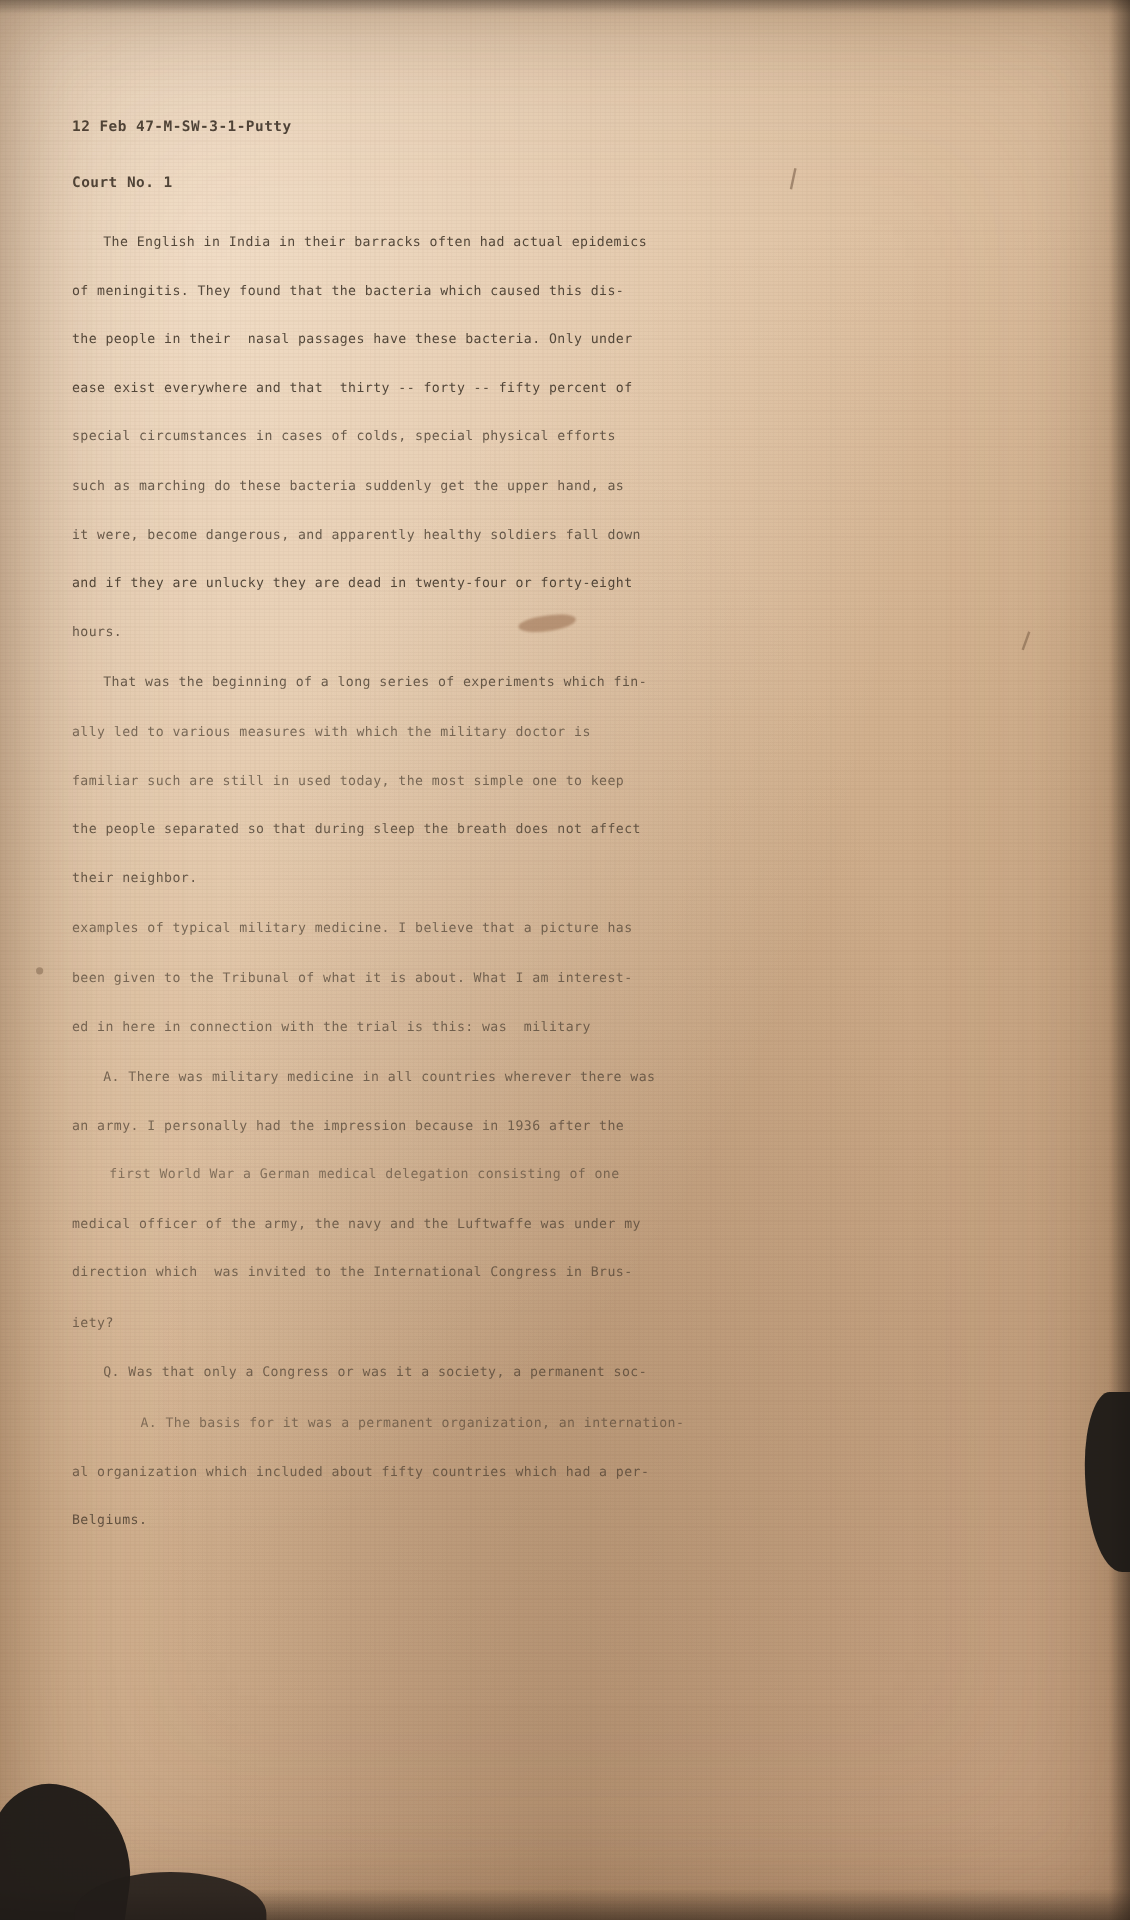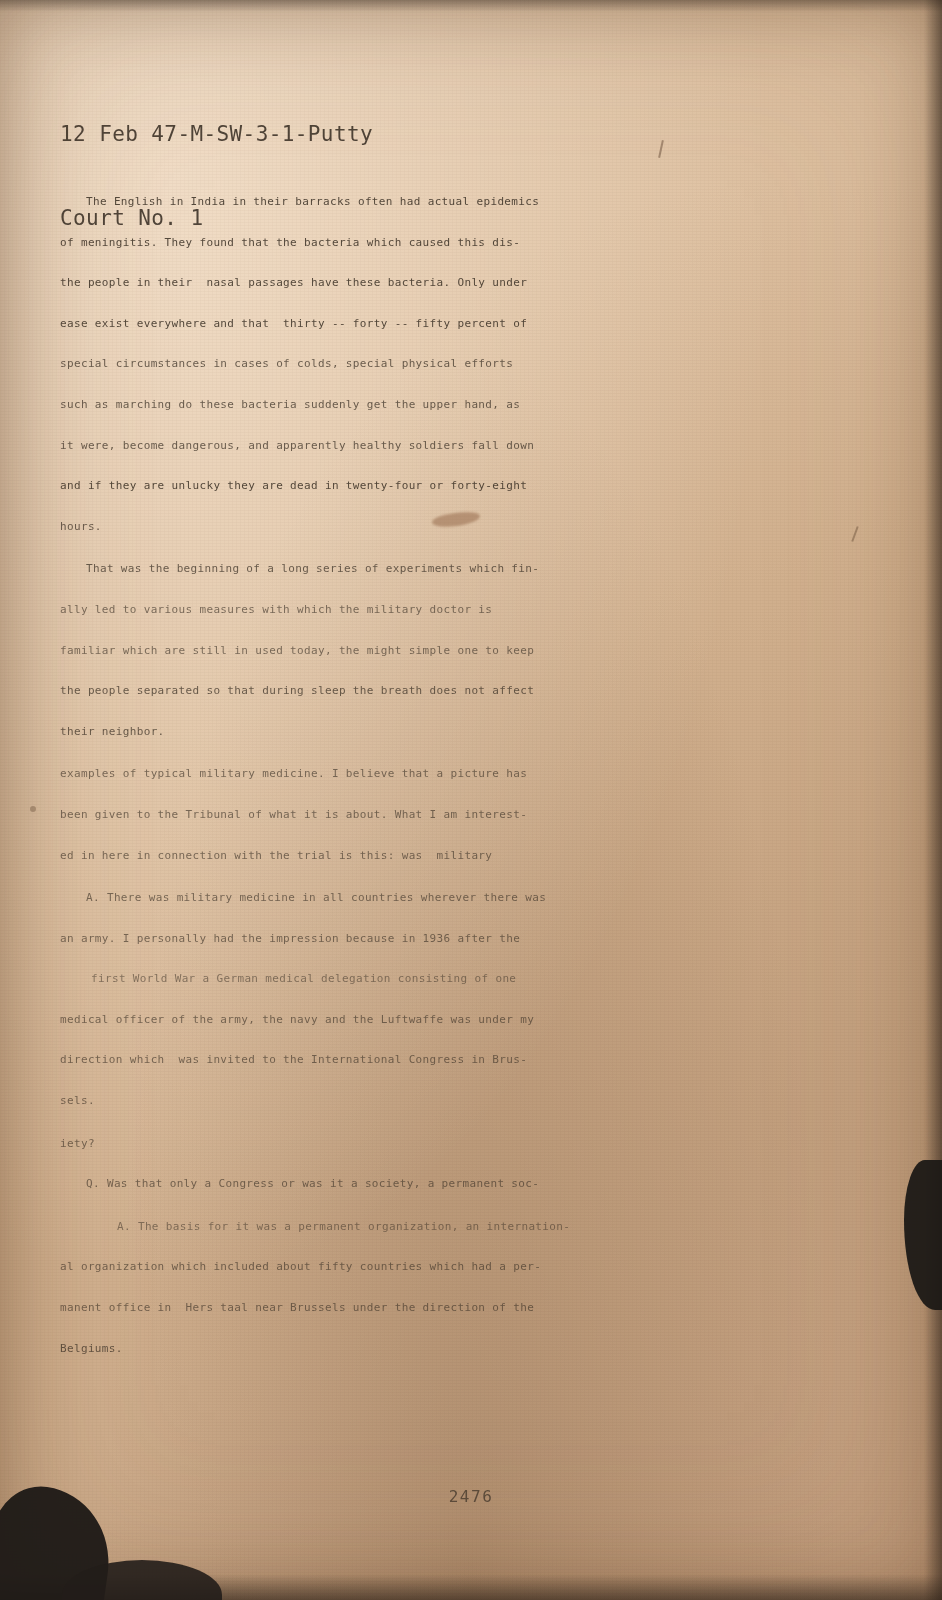--- a/index.html
+++ b/index.html
@@ -47,25 +47,26 @@
     box-shadow:
       inset 0 0 70px rgba(90,58,30,0.40),
       inset 0 0 180px rgba(110,72,40,0.22);
   }
 
   .header {
     position: absolute;
     left: 60px;
     top: 66px;
     line-height: 1.32;
-    font-size: 21px;
+    font-size: 12px;
     letter-spacing: 0.4px;
     color: #3a3026;
     opacity: 0.88;
     white-space: pre;
+    font-weight: bold;
   }
 
   .body-text {
     position: absolute;
     left: 60px;
     top: 182px;
     width: 830px;
     font-size: 11px;
     letter-spacing: 0.35px;
     color: #3c3227;
@@ -223,55 +224,52 @@
       <span class="ln f2">special circumstances in cases of colds, special physical efforts</span>
       <span class="ln f2">such as marching do these bacteria suddenly get the upper hand, as</span>
       <span class="ln f2">it were, become dangerous, and apparently healthy soldiers fall down</span>
       <span class="ln f1">and if they are unlucky they are dead in twenty-four or forty-eight</span>
       <span class="ln f2">hours.</span>
     </p>
 
     <p class="para">
       <span class="ln indent f2">That was the beginning of a long series of experiments which fin-</span>
       <span class="ln f3">ally led to various measures with which the military doctor is</span>
-      <span class="ln f3">familiar which are still in used today, the might simple one to keep</span>
+      <span class="ln f3">familiar such are still in used today, the most simple one to keep</span>
       <span class="ln f2">the people separated so that during sleep the breath does not affect</span>
       <span class="ln f2">their neighbor.</span>
     </p>
 
     <p class="para">
       <span class="ln f3">examples of typical military medicine. I believe that a picture has</span>
       <span class="ln f3">been given to the Tribunal of what it is about. What I am interest-</span>
       <span class="ln f3">ed in here in connection with the trial is this: was  military</span>
     </p>
 
     <p class="para">
       <span class="ln indent f3">A. There was military medicine in all countries wherever there was</span>
       <span class="ln f3">an army. I personally had the impression because in 1936 after the</span>
       <span class="ln f4">first World War a German medical delegation consisting of one</span>
       <span class="ln f3">medical officer of the army, the navy and the Luftwaffe was under my</span>
       <span class="ln f3">direction which  was invited to the International Congress in Brus-</span>
-      <span class="ln f3">sels.</span>
     </p>
 
     <p class="para">
       <span class="ln f3">iety?</span>
       <span class="ln indent f3">Q. Was that only a Congress or was it a society, a permanent soc-</span>
     </p>
 
     <p class="para">
       <span class="ln indent f4">A. The basis for it was a permanent organization, an internation-</span>
       <span class="ln f3">al organization which included about fifty countries which had a per-</span>
-      <span class="ln f3">manent office in  Hers taal near Brussels under the direction of the</span>
       <span class="ln f2">Belgiums.</span>
     </p>
 
   </div>
 
-  <div class="page-number">2476</div>
 
   <div class="smudge"></div>
   <div class="mark-a"></div>
   <div class="mark-b"></div>
   <div class="mark-c"></div>
 
   <div class="vignette"></div>
   <div class="edge-dark-top"></div>
   <div class="edge-dark-bottom"></div>
   <div class="edge-dark-right2"></div>

